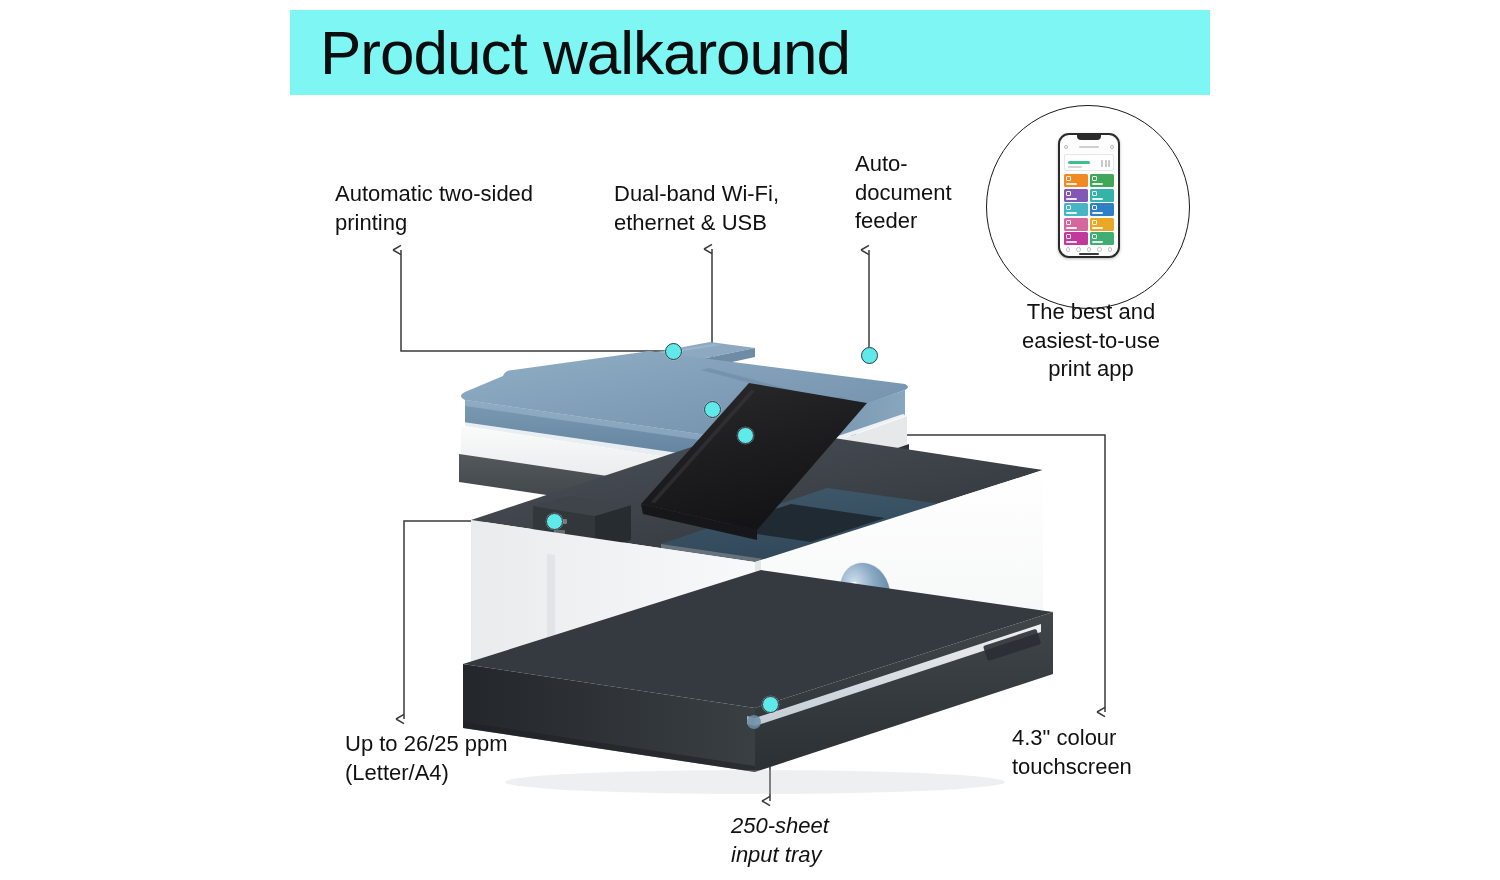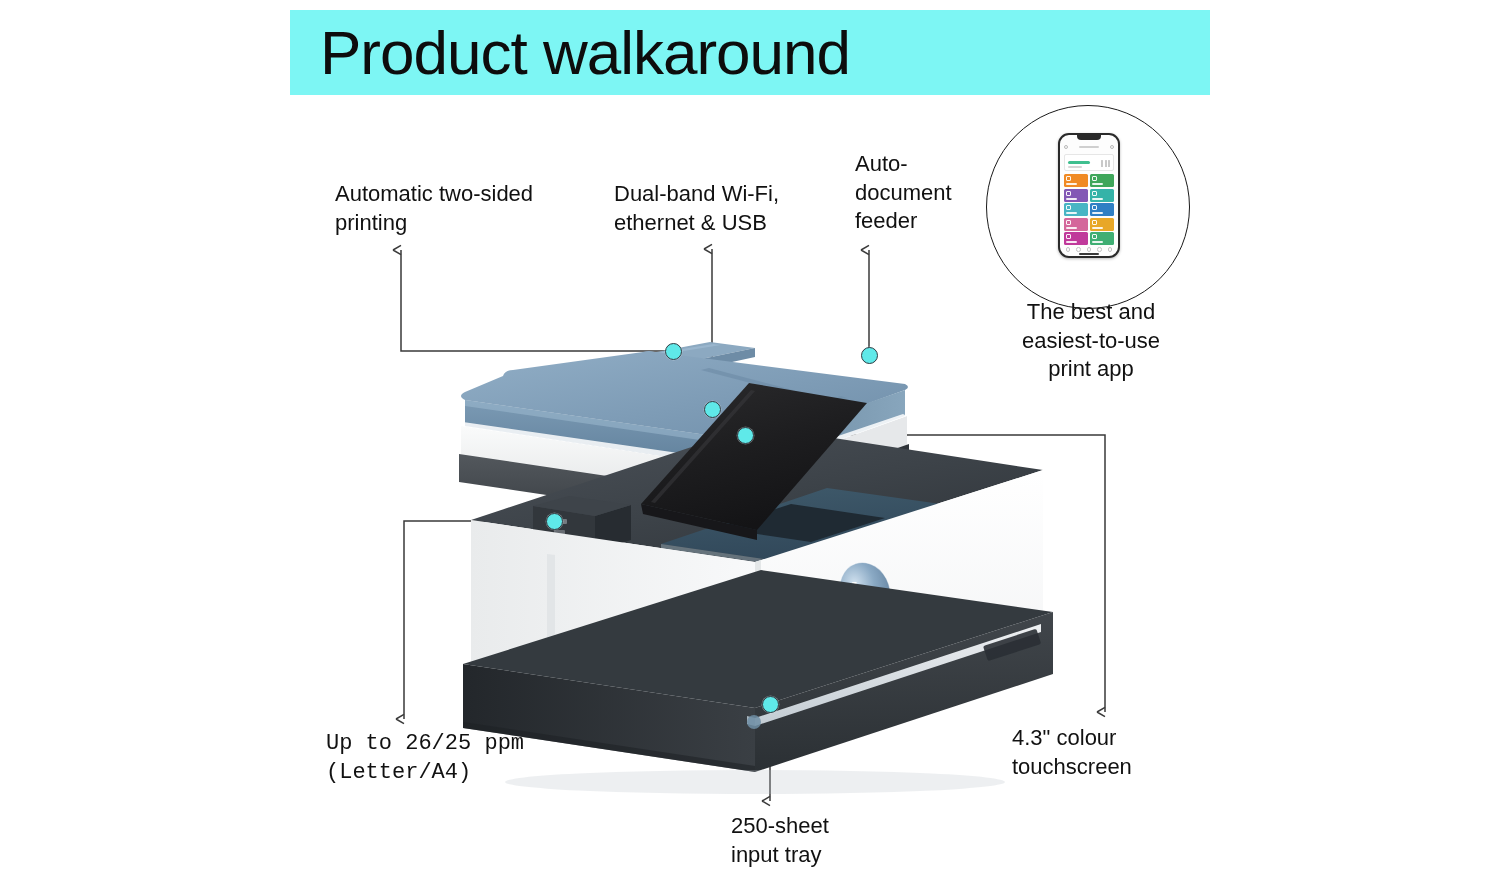--- a/index.html
+++ b/index.html
@@ -107,23 +107,23 @@
   <div class="callout" style="left:335px;top:180px;">Automatic two-sided
 printing</div>
   <div class="callout" style="left:614px;top:180px;">Dual-band Wi-Fi,
 ethernet &amp; USB</div>
   <div class="callout" style="left:855px;top:150px;">Auto-
 document
 feeder</div>
   <div class="callout center" style="left:1000px;top:298px;width:182px;">The best and
 easiest-to-use
 print app</div>
-  <div class="callout" style="left:326px;top:730px;font-family:Liberation Mono, monospace;">Up to 26/25 ppm
+  <div class="callout" style="left:345px;top:730px;">Up to 26/25 ppm
 (Letter/A4)</div>
-  <div class="callout" style="left:731px;top:812px;">250-sheet
+  <div class="callout" style="left:731px;top:812px;font-style:italic;">250-sheet
 input tray</div>
   <div class="callout" style="left:1012px;top:724px;">4.3" colour
 touchscreen</div>
 
   <div id="phone-circle">
     <div class="circle-ring"></div>
     <div class="phone-body">
       <div class="phone-notch"></div>
       <div class="phone-status"></div>
       <div class="phone-header">

